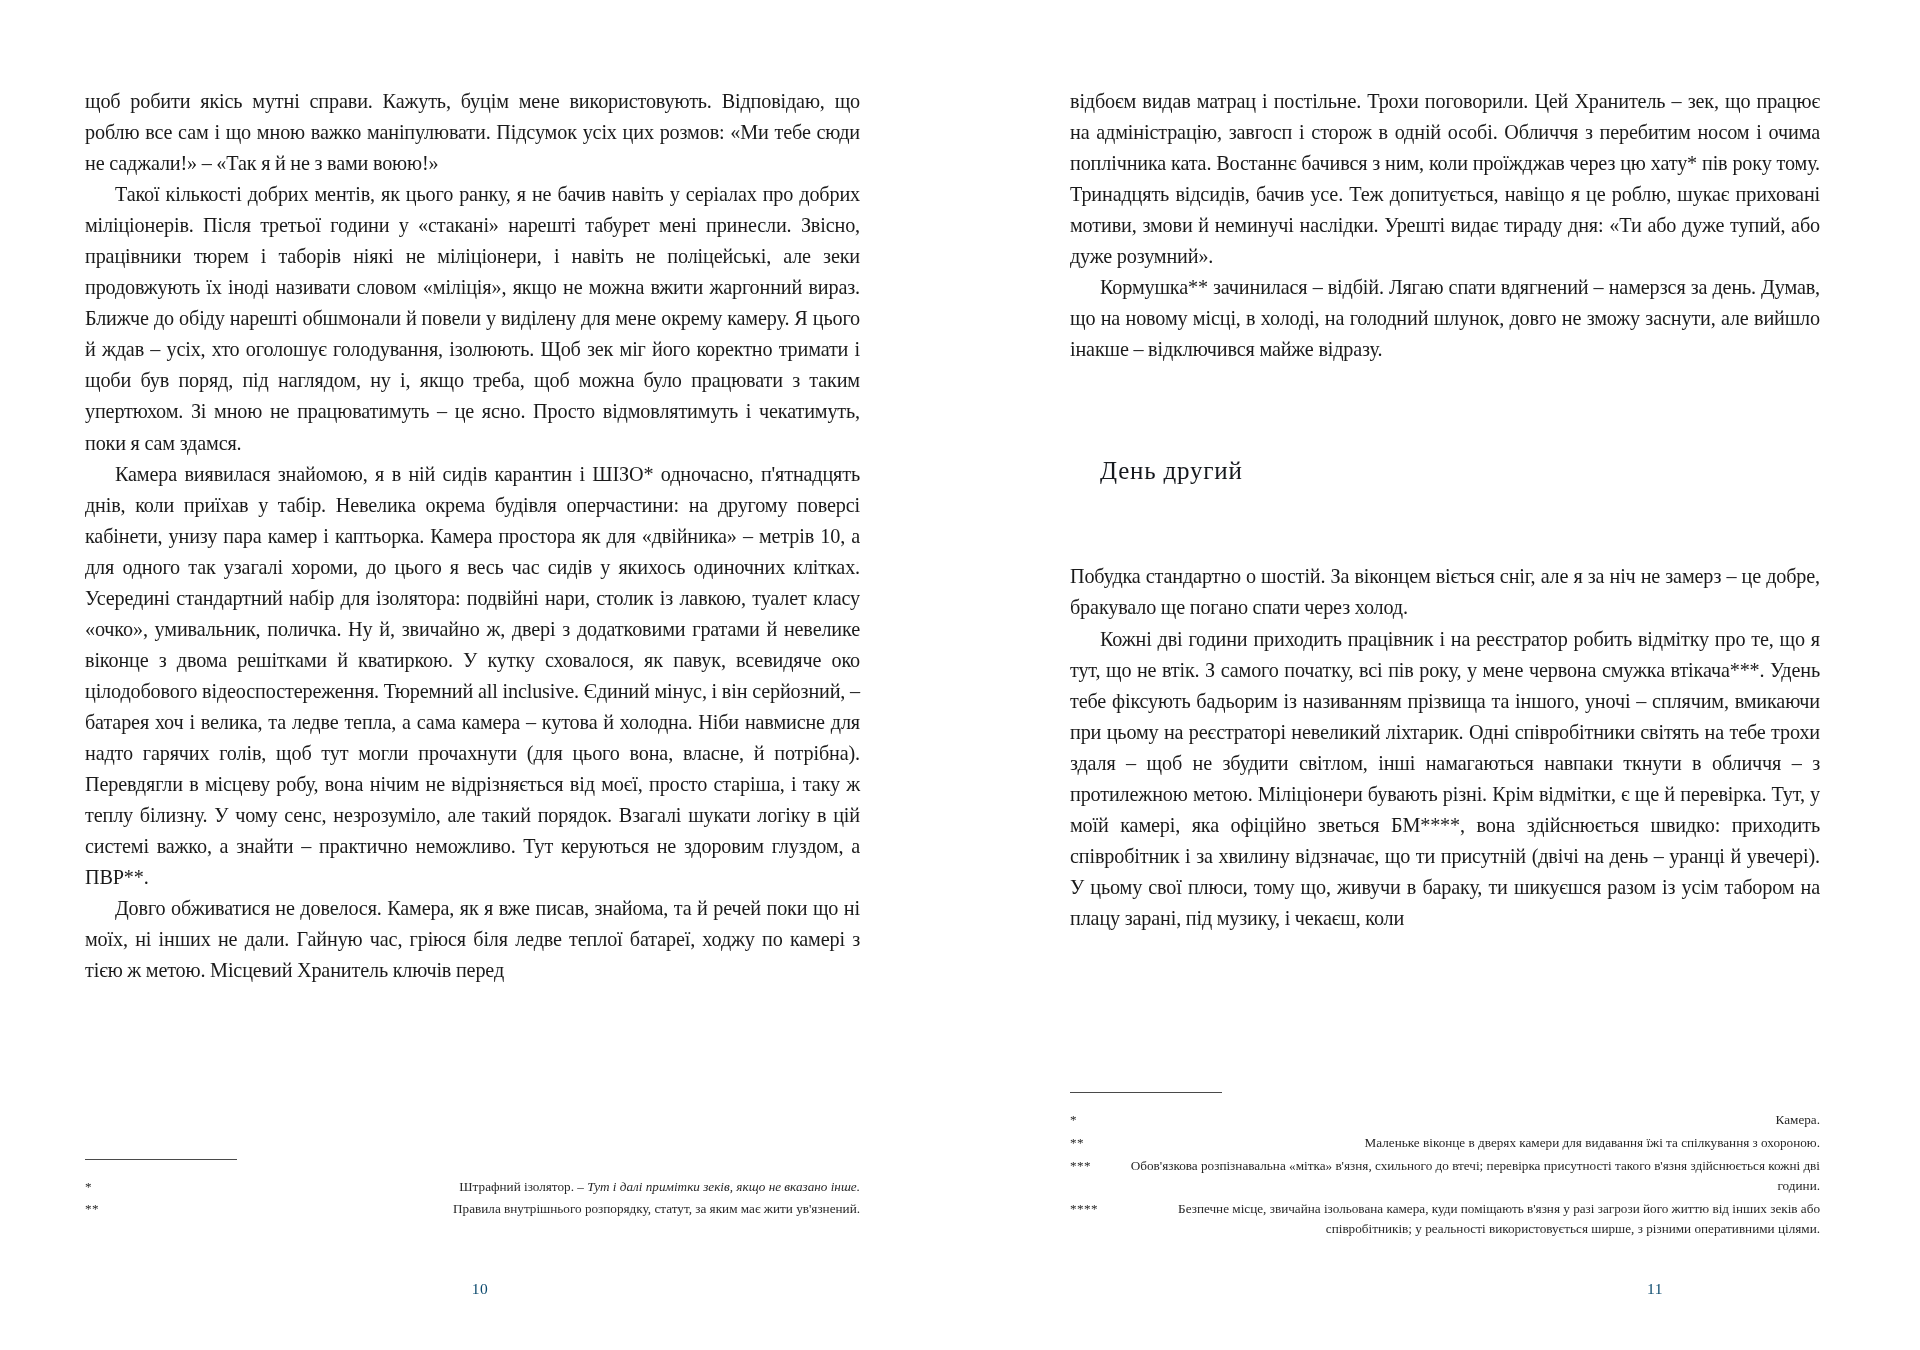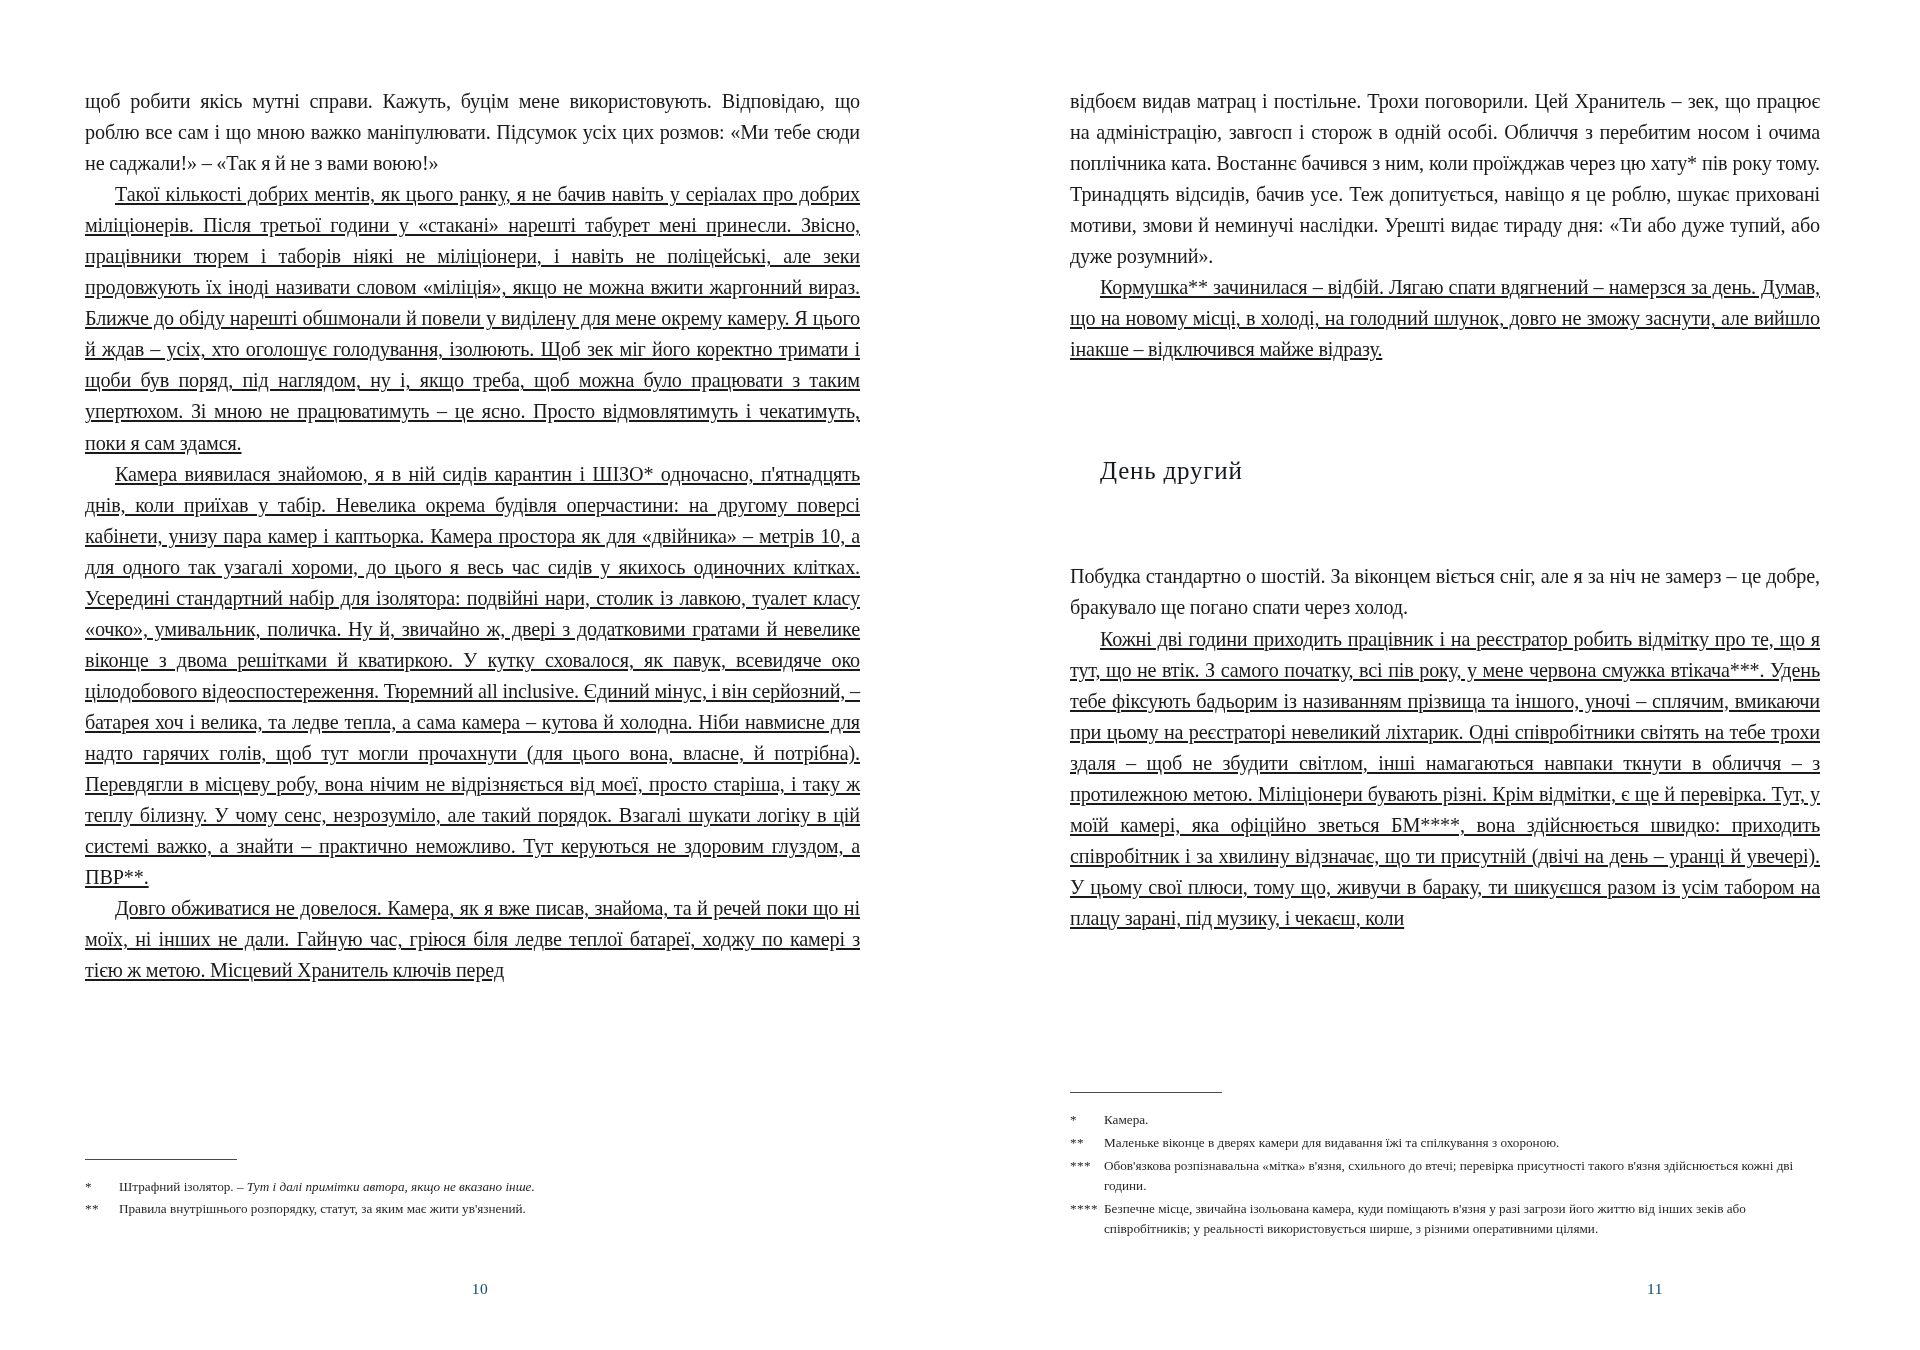--- a/index.html
+++ b/index.html
@@ -43,21 +43,20 @@
     line-height: 31.05px;
     text-align: justify;
     text-indent: 0;
     letter-spacing: -0.15px;
     word-spacing: -0.2px;
     -webkit-hyphens: auto;
     hyphens: auto;
   }
   p.para + p.para {
     text-indent: 30px;
-    text-decoration: underline;
   }
   p.para.indent {
     text-indent: 30px;
   }
   .chapter-head {
     margin: 0;
     padding: 0;
     font-family: "Liberation Serif", serif;
     font-size: 25px;
     font-weight: normal;
@@ -95,21 +94,21 @@
     color: #262626;
     margin-bottom: 2px;
   }
   .fn-mark {
     flex: 0 0 auto;
     width: 34px;
     letter-spacing: 0.4px;
   }
   .fn-text {
     flex: 1 1 auto;
-    text-align: left;
+    text-align: right;
   }
   .fn-text i {
     font-style: italic;
   }
   .page-number {
     position: absolute;
     bottom: 52px;
     width: 100%;
     left: 0;
     text-align: center;
@@ -131,21 +130,21 @@
       <p class="para">щоб робити якісь мутні справи. Кажуть, буцім мене використовують. Відповідаю, що роблю все сам і що мною важко маніпулювати. Підсумок усіх цих розмов: «Ми тебе сюди не саджали!» – «Так я й не з вами воюю!»</p>
       <p class="para">Такої кількості добрих ментів, як цього ранку, я не бачив навіть у серіалах про добрих міліціонерів. Після третьої години у «стакані» нарешті табурет мені принесли. Звісно, працівники тюрем і таборів ніякі не міліціонери, і навіть не поліцейські, але зеки продовжують їх іноді називати словом «міліція», якщо не можна вжити жаргонний вираз. Ближче до обіду нарешті обшмонали й повели у виділену для мене окрему камеру. Я цього й ждав – усіх, хто оголошує голодування, ізолюють. Щоб зек міг його коректно тримати і щоби був поряд, під наглядом, ну і, якщо треба, щоб можна було працювати з таким упертюхом. Зі мною не працюватимуть – це ясно. Просто відмовлятимуть і чекатимуть, поки я сам здамся.</p>
       <p class="para">Камера виявилася знайомою, я в ній сидів карантин і ШІЗО* одночасно, п'ятнадцять днів, коли приїхав у табір. Невелика окрема будівля оперчастини: на другому поверсі кабінети, унизу пара камер і каптьорка. Камера простора як для «двійника» – метрів 10, а для одного так узагалі хороми, до цього я весь час сидів у якихось одиночних клітках. Усередині стандартний набір для ізолятора: подвійні нари, столик із лавкою, туалет класу «очко», умивальник, поличка. Ну й, звичайно ж, двері з додатковими гратами й невелике віконце з двома решітками й кватиркою. У кутку сховалося, як павук, всевидяче око цілодобового відеоспостереження. Тюремний all inclusive. Єдиний мінус, і він серйозний, – батарея хоч і велика, та ледве тепла, а сама камера – кутова й холодна. Ніби навмисне для надто гарячих голів, щоб тут могли прочахнути (для цього вона, власне, й потрібна). Перевдягли в місцеву робу, вона нічим не відрізняється від моєї, просто старіша, і таку ж теплу білизну. У чому сенс, незрозуміло, але такий порядок. Взагалі шукати логіку в цій системі важко, а знайти – практично неможливо. Тут керуються не здоровим глуздом, а ПВР**.</p>
       <p class="para">Довго обживатися не довелося. Камера, як я вже писав, знайома, та й речей поки що ні моїх, ні інших не дали. Гайную час, гріюся біля ледве теплої батареї, ходжу по камері з тією ж метою. Місцевий Хранитель ключів перед</p>
     </div>
 
     <div class="footnotes">
       <div class="fn-rule"></div>
       <div class="fn-item">
         <span class="fn-mark">*</span>
-        <span class="fn-text"><span>Штрафний ізолятор. – </span><i>Тут і далі примітки автора, якщо не вказано інше.</i></span>
+        <span class="fn-text"><span>Штрафний ізолятор. – </span><i>Тут і далі примітки зеків, якщо не вказано інше.</i></span>
       </div>
       <div class="fn-item">
         <span class="fn-mark">**</span>
         <span class="fn-text">Правила внутрішнього розпорядку, статут, за яким має жити ув'язнений.</span>
       </div>
     </div>
 
     <div class="page-number page-number-left">10</div>
   </div>
 

